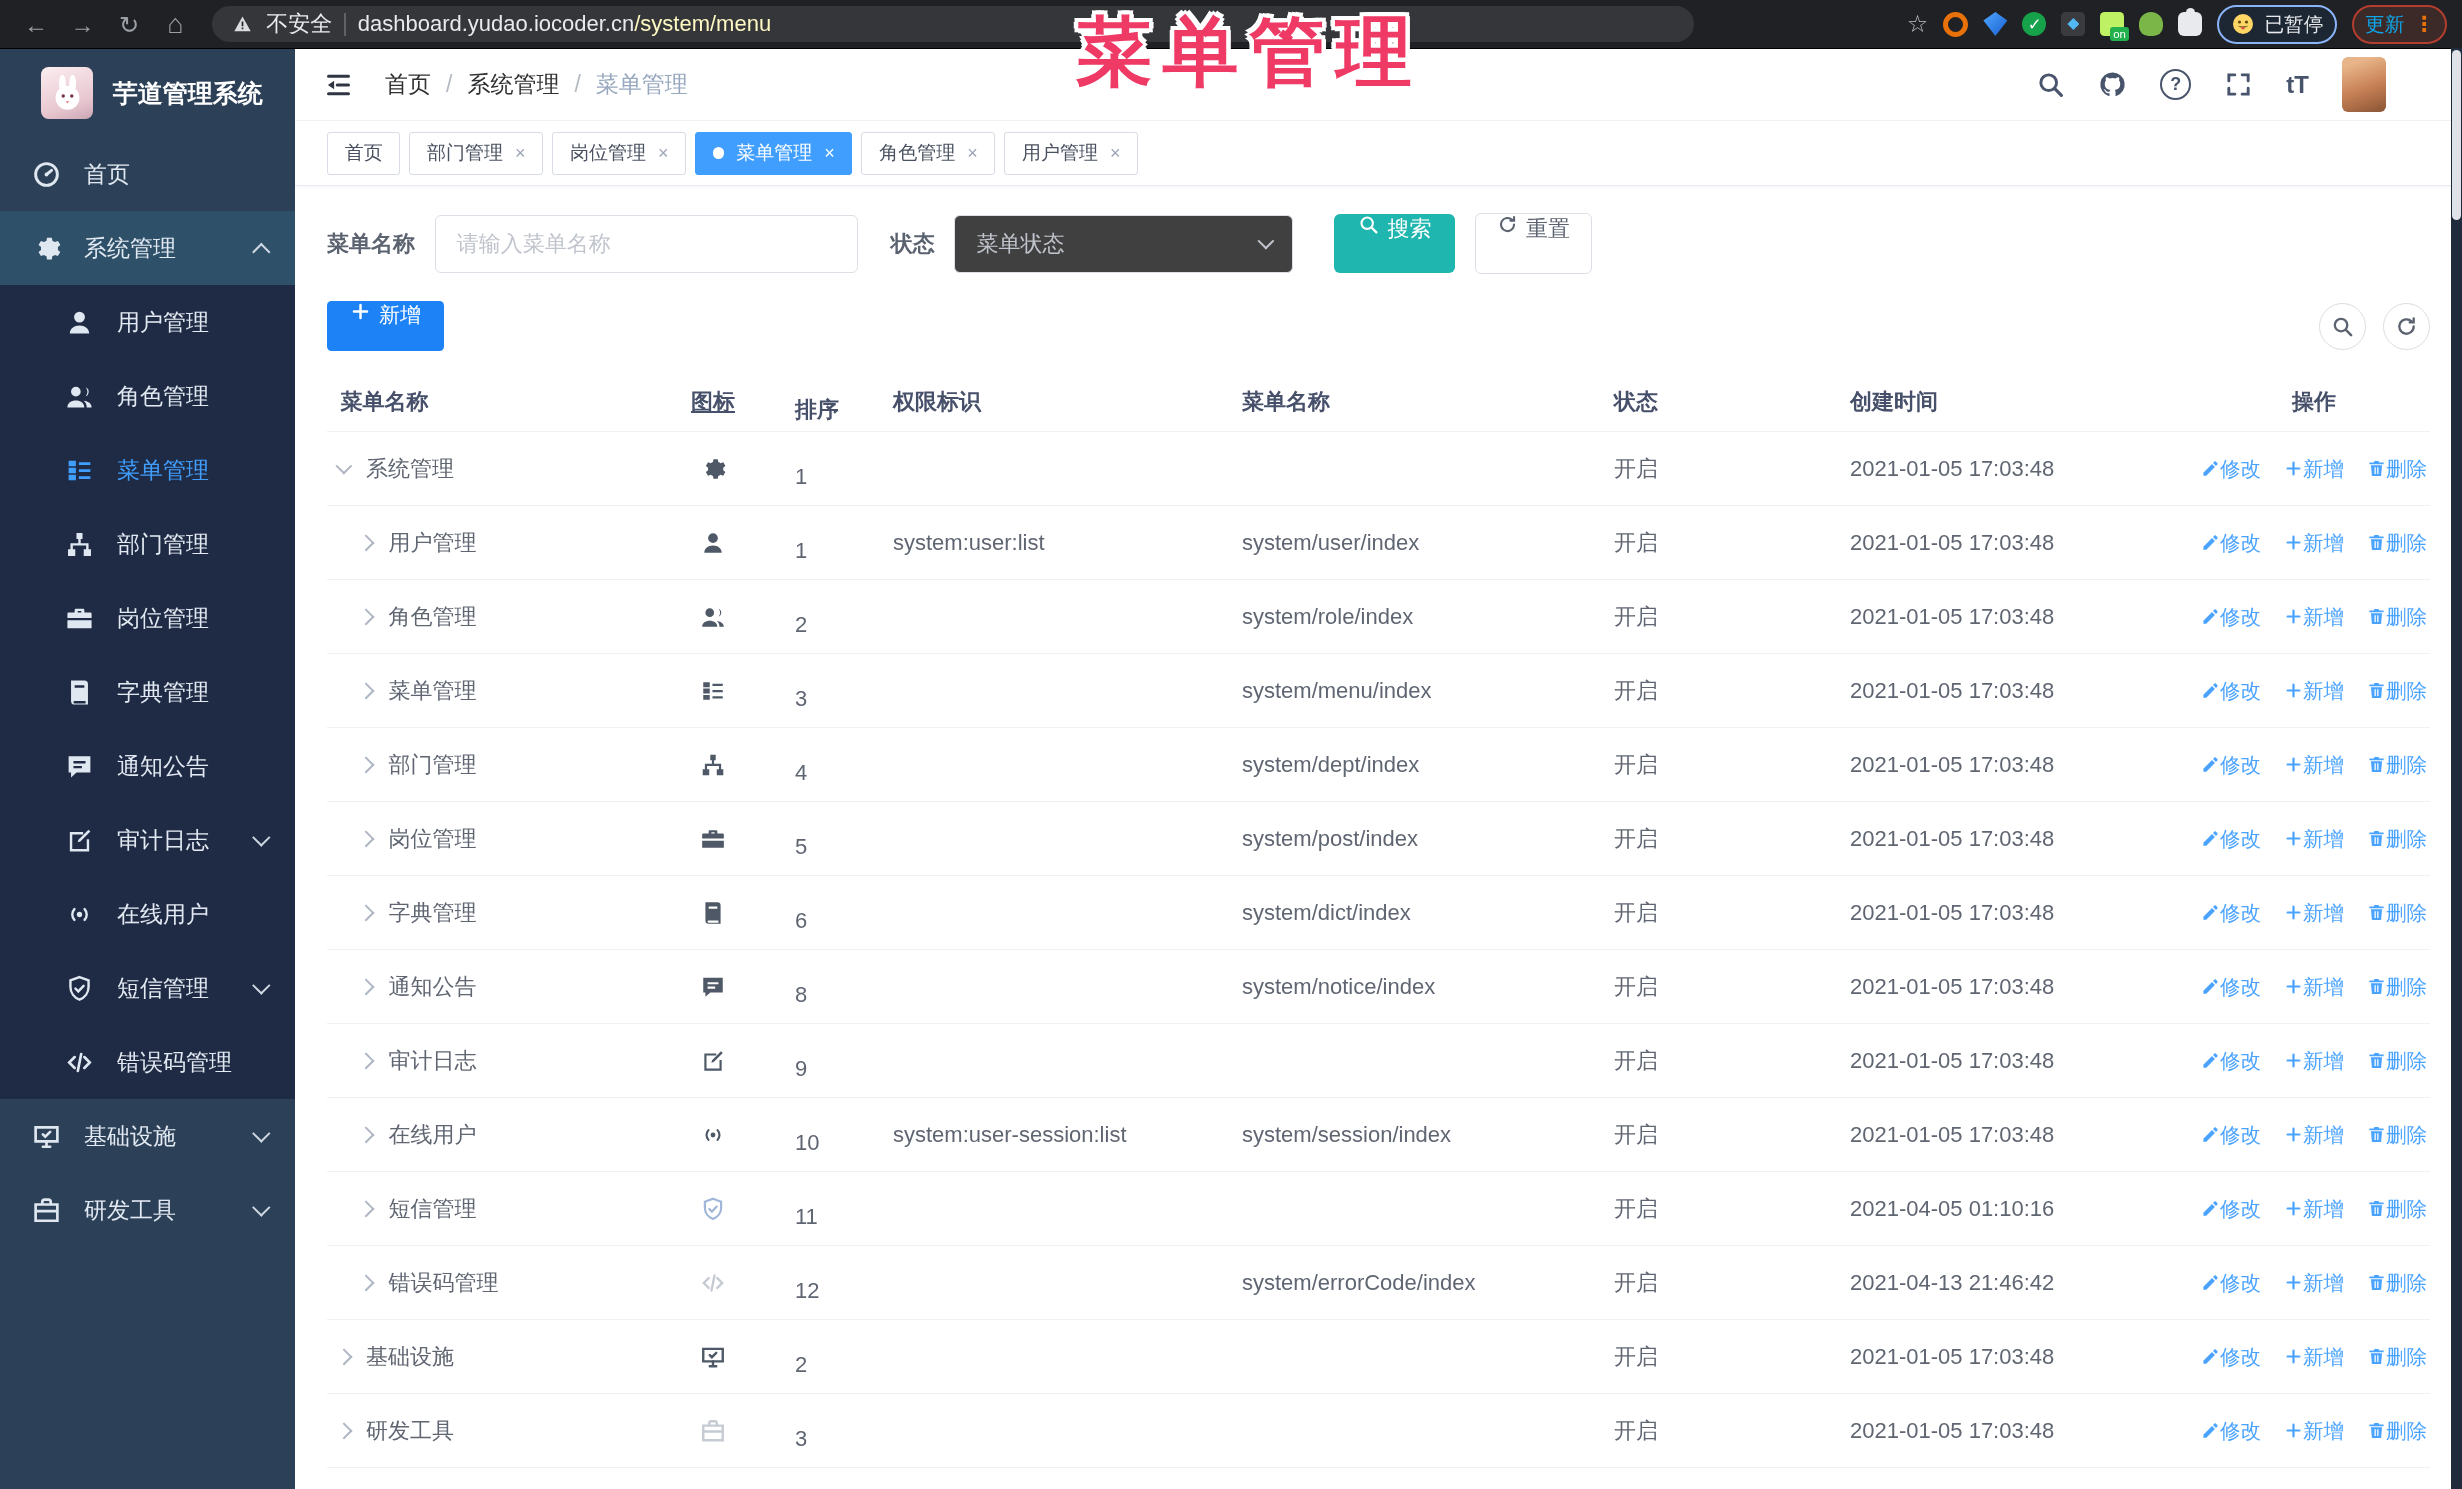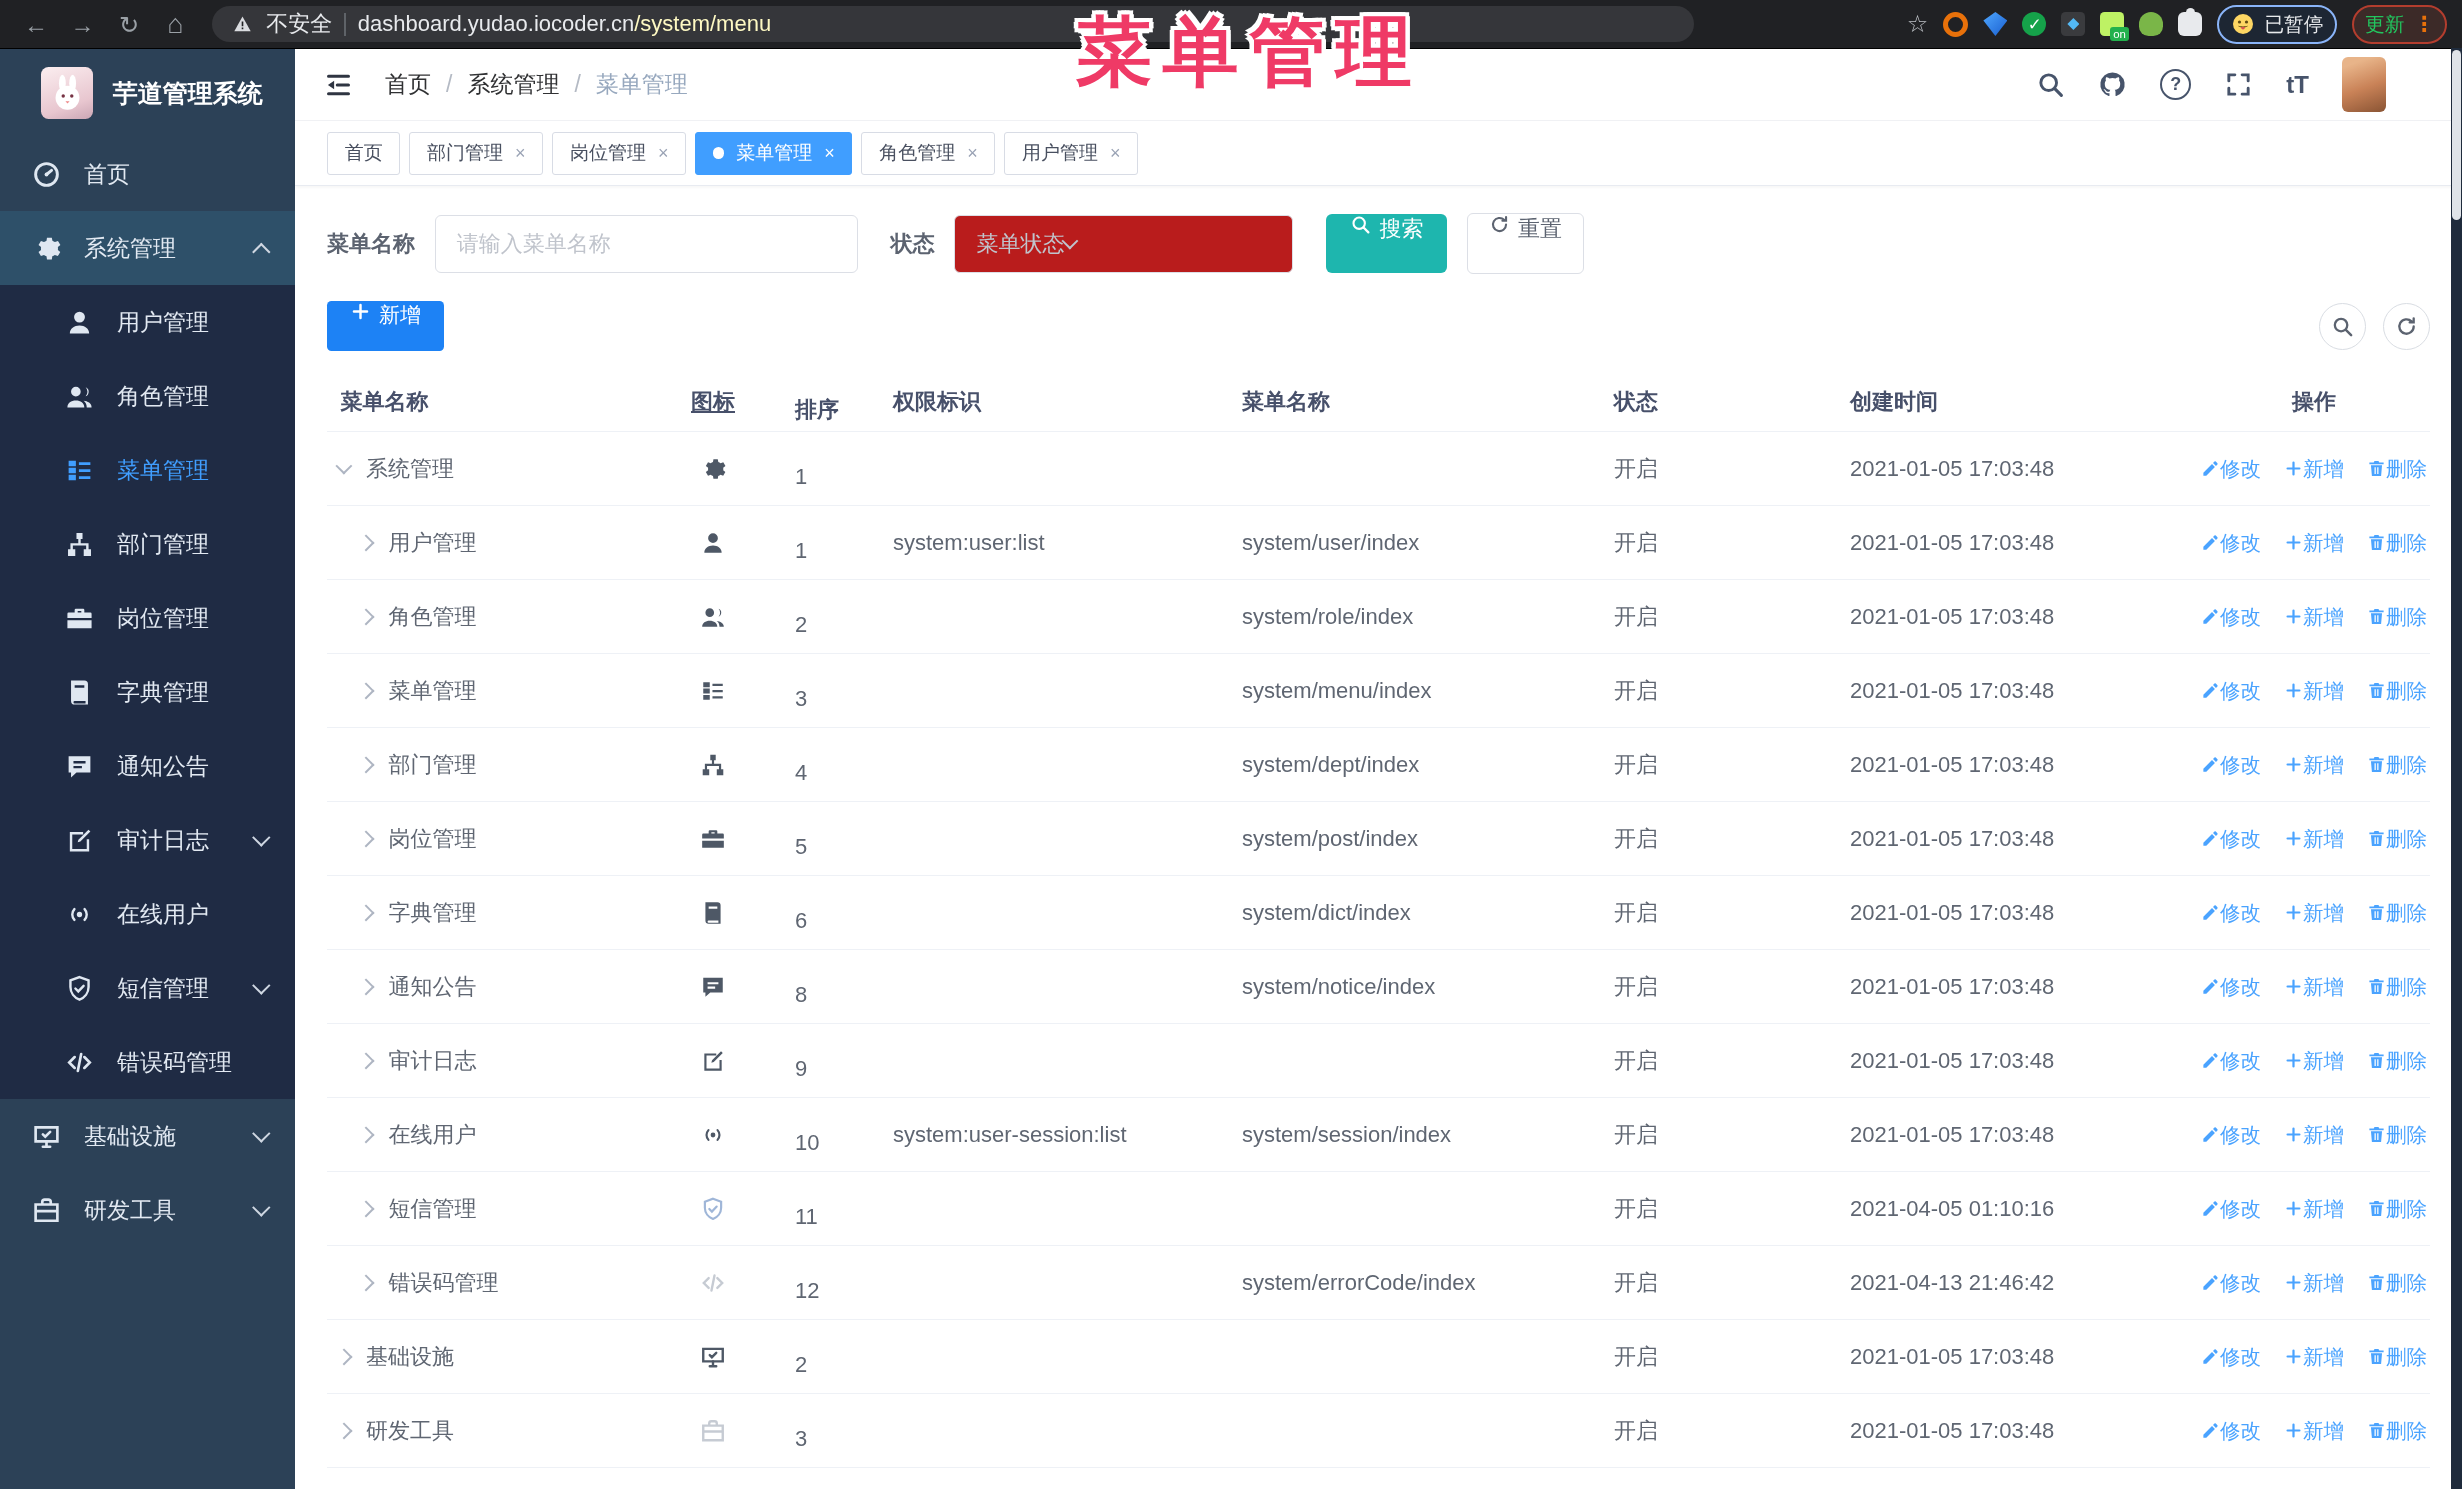--- a/index.html
+++ b/index.html
@@ -29,21 +29,21 @@
   .ext.check::after{content:"\2713";color:#fff;font-size:16.7px;position:absolute;left:5.3px;top:1.5px;}
   .ext.grid{background:#3a3b3e;}
   .ext.grid::after{content:"";position:absolute;left:6px;top:6px;width:12px;height:12px;background:#53b9f5;clip-path:polygon(50% 0,100% 50%,50% 100%,0 50%);}
   .ext.onb{background:#bef264;}
   .onb-badge{position:absolute;right:-4.5px;bottom:-4.5px;background:#23b14d;color:#fff;font-size:11.4px;border-radius:3px;padding:0.8px 3px;line-height:12px;}
   .ext.bug{background:#7ab648;border-radius:50% 50% 40% 40%;}
   .ext.puzzle{background:#e8eaed;border-radius:6px;}
   .ext.puzzle::after{content:"";position:absolute;left:7.6px;top:-4.5px;width:9px;height:9px;border-radius:50%;background:#e8eaed;}
   .badge-paused{height:35px;border:2.3px solid #8ab4f8;border-radius:19.7px;background:#1d2633;display:flex;align-items:center;gap:9px;padding:0 12px;color:#e8eaed;font-size:19.7px;}
   .emoji{width:24px;height:24px;}
-  .badge-update{height:35px;border:2.3px solid #b33d2e;border-radius:19.7px;background:#3c2a28;display:flex;align-items:center;gap:9px;padding:0 10.6px;color:#22c55e;font-size:19.7px;}
+  .badge-update{height:35px;border:2.3px solid #b33d2e;border-radius:19.7px;background:#3c2a28;display:flex;align-items:center;gap:9px;padding:0 10.6px;color:#0ea5e9;font-size:19.7px;}
   .kebab{color:#e8710a;font-size:21px;font-weight:700;letter-spacing:0;}
   .kebab::after{content:"\22EE";}
   
   .overlay-title{position:absolute;left:1076px;top:1.5px;z-index:99;font-size:76px;font-weight:700;letter-spacing:10.6px;color:#ef3a66;
     text-shadow:-3.8px -3.8px 0 #fff,3.8px -3.8px 0 #fff,-3.8px 3.8px 0 #fff,3.8px 3.8px 0 #fff,0 -4.5px 0 #fff,0 4.5px 0 #fff,-4.5px 0 0 #fff,4.5px 0 0 #fff;}
   
   .app{display:flex;height:1440px;}
   .sidebar{width:295px;flex-shrink:0;background:#2c4157;color:#e2e9f2;}
   .logo{height:88px;display:flex;align-items:center;padding-left:41px;gap:19.7px;}
   .logo-img{width:52px;height:52px;border-radius:7.6px;background:linear-gradient(160deg,#fbeef0,#e8c6cf 70%,#caa6b4);display:flex;align-items:center;justify-content:center;}
@@ -80,21 +80,21 @@
   .tag .x{color:#9aa3b5;font-size:18px;line-height:1;}
   .tag .x::after{content:"\00D7";}
   .tag.active{background:#409eff;border-color:#409eff;color:#fff;}
   .tag.active .x{color:#fff;}
   .dot{width:11.4px;height:11.4px;border-radius:50%;background:#fff;}
   
   .content{flex:1;padding:0 32px;position:relative;}
   .search-row{margin-top:27px;display:flex;align-items:center;font-size:22px;color:#5c6370;}
   .s-label{font-weight:700;margin-right:19.7px;}
   .input{width:379px;height:56px;border:1.5px solid #dcdfe6;border-radius:6px;display:flex;align-items:center;padding:0 21px;color:#c0c4cc;background:#fff;}
-  .sel{width:295px;height:56px;border:1.5px solid #dcdfe6;border-radius:6px;display:flex;align-items:center;justify-content:flex-start;padding:0 21px;color:#c0c4cc;background:#b91c1c;margin-right:0;}
+  .sel{width:295px;height:56px;border:1.5px solid #dcdfe6;border-radius:6px;display:flex;align-items:center;justify-content:space-between;padding:0 21px;color:#c0c4cc;background:#404040;margin-right:8px;}
   .sel-caret{width:9.8px;height:9.8px;border-right:2.3px solid #c0c4cc;border-bottom:2.3px solid #c0c4cc;transform:rotate(45deg);margin-top:-4.5px;}
   .gap40{width:33px;}
   .btn{display:flex;gap:8px;border-radius:6px;font-size:22px;cursor:pointer;}
   .btn-search{height:59px;padding:0 24px;background:#1eb6ae;color:#fff;margin-left:33px;}
   .btn-reset{height:59px;padding:0 21px;background:#fff;border:1.5px solid #dcdfe6;color:#5c6370;margin-left:19.7px;}
   .bic{width:21px;height:21px;}
   .toolbar-row{margin-top:27px;display:flex;align-items:center;}
   .btn-add{height:50px;padding:0 23px;background:#1d82f5;color:#fff;border-radius:4.5px;font-size:21px;}
   .right-tools{margin-left:auto;display:flex;gap:16.7px;}
   .circle-btn{width:45px;height:45px;border-radius:50%;border:1.5px solid #d9dde3;display:flex;align-items:center;justify-content:center;color:#5c6370;background:#fff;cursor:pointer;}

